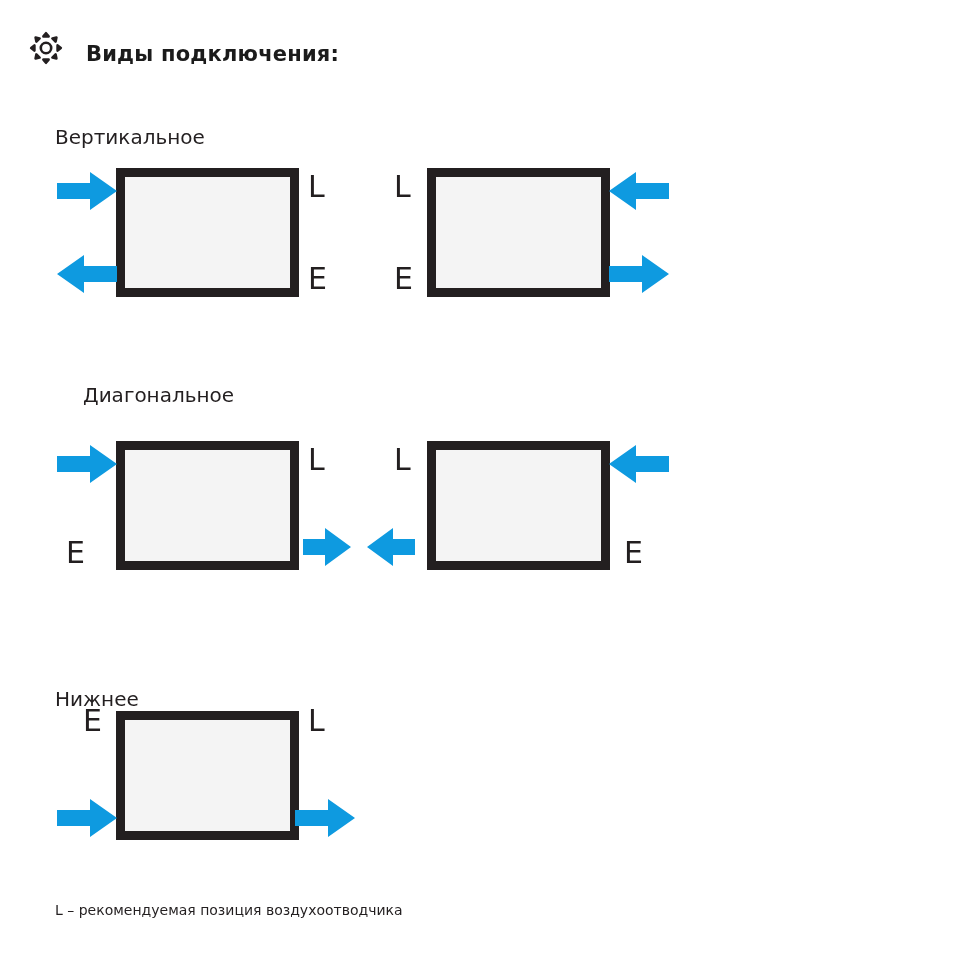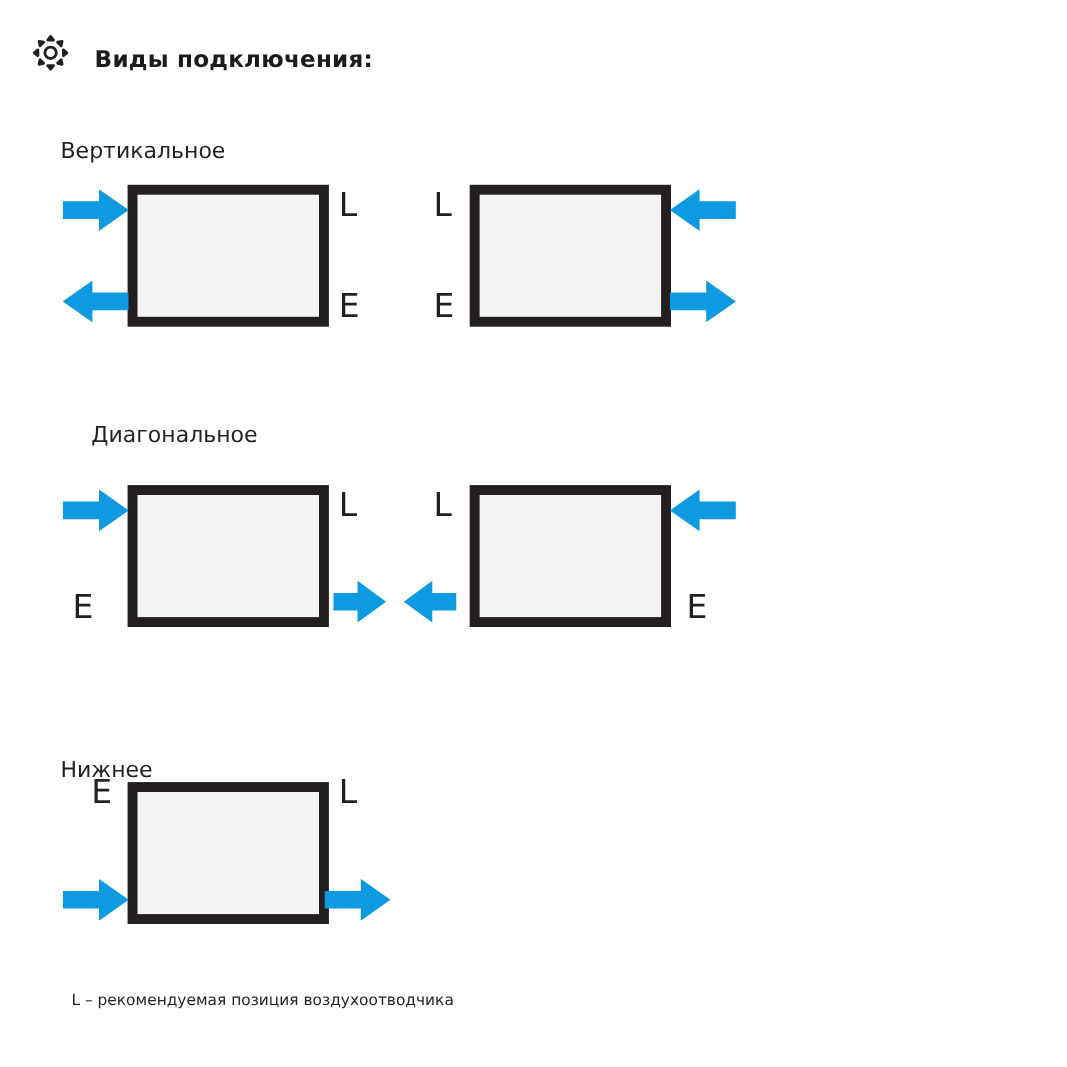--- a/index.html
+++ b/index.html
@@ -70,21 +70,20 @@
   }
 
   
   .legend {
     position: absolute;
     left: 55px;
     top: 900px;
     font-size: 14px;
     line-height: 1.55;
     color: #231f20;
-    margin-left: 10px;
   }
   .legend div { white-space: nowrap; }
 </style>
 </head>
 <body>
 
 <div class="header">
   <span class="gear-icon">
     <svg width="36" height="36" viewBox="0 0 36 36" xmlns="http://www.w3.org/2000/svg">
       <g fill="none" stroke="#231f20" stroke-width="2.6" stroke-linecap="round" stroke-linejoin="round">

